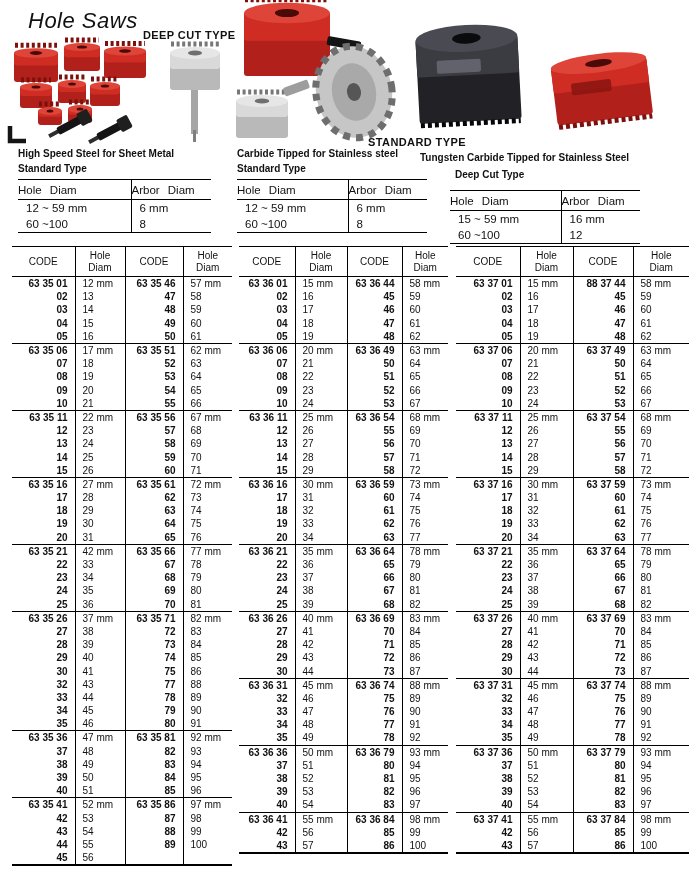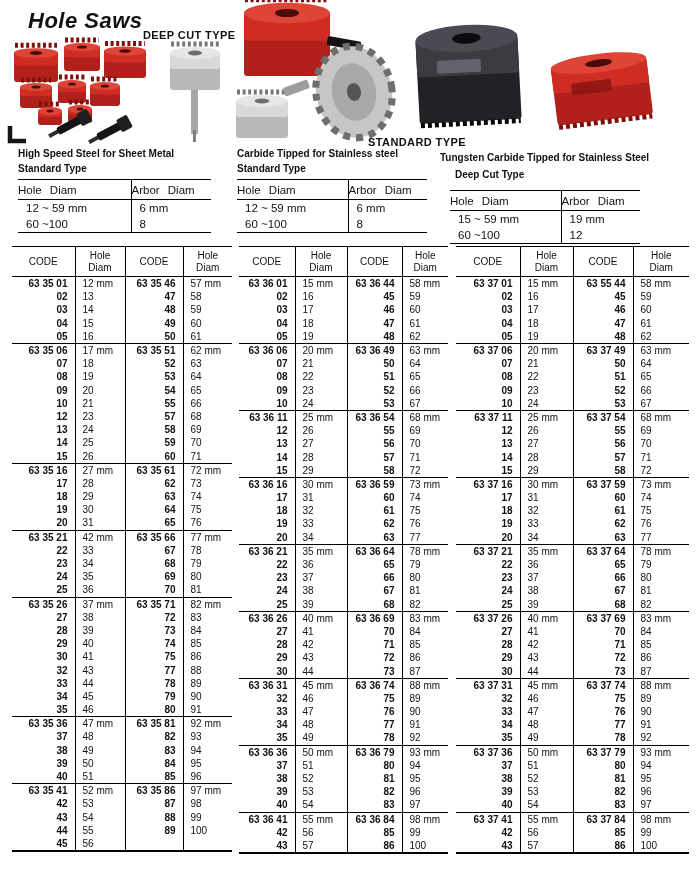--- a/index.html
+++ b/index.html
@@ -3,21 +3,21 @@
 <meta charset="utf-8">
 <style>
   html,body { margin:0; padding:0; background:#e8e8e8; }
   .page {
     position:relative; width:699px; height:887px; background:#ffffff;
     font-family:"Liberation Sans", sans-serif; color:#111; overflow:hidden;
     margin:0 auto;
   }
   .title {
     position:absolute; left:28px; top:8px;
-    font-size:22px; font-weight:bold; font-style:italic; letter-spacing:.5px;
+    font-size:22px; font-weight:normal; font-style:italic; letter-spacing:.5px;
   }
   .hero { position:absolute; left:0; top:0; }
   .plabel { position:absolute; font-size:11px; font-weight:bold; letter-spacing:.4px; }
   #deepcut-label { left:143px; top:29px; }
   #standard-label { left:368px; top:136px; }
   .sec-line { position:absolute; font-size:10px; font-weight:bold; white-space:nowrap; }
 
   table { border-collapse:collapse; table-layout:fixed; }
   .spec {
     position:absolute; font-size:11.5px;
@@ -182,21 +182,21 @@
       </g>
     </svg>
 
   <div class="plabel" id="deepcut-label">DEEP CUT TYPE</div>
   <div class="plabel" id="standard-label">STANDARD TYPE</div>
 
   <div class="sec-line" style="left:18px;top:148px">High Speed Steel for Sheet Metal</div>
   <div class="sec-line" style="left:18px;top:163px">Standard Type</div>
   <div class="sec-line" style="left:237px;top:148px">Carbide Tipped for Stainless steel</div>
   <div class="sec-line" style="left:237px;top:163px">Standard Type</div>
-  <div class="sec-line" style="left:440px;top:152px">Tungsten Carbide Tipped for Stainless Steel</div>
+  <div class="sec-line" style="left:420px;top:152px">Tungsten Carbide Tipped for Stainless Steel</div>
   <div class="sec-line" style="left:455px;top:169px">Deep Cut Type</div>
 
   <table class="spec" style="left:18px;top:179px;width:193px">
     <colgroup>
         <col style="width:113px">
         <col style="width:80px">
       </colgroup>
     <thead>
         <tr>
       <th>Hole Diam</th>
@@ -245,21 +245,21 @@
       </colgroup>
     <thead>
         <tr>
       <th>Hole Diam</th>
       <th>Arbor Diam</th>
     </tr>
       </thead>
     <tbody>
       <tr>
         <td>15 ~ 59 mm</td>
-        <td>19 mm</td>
+        <td>16 mm</td>
       </tr>
       <tr>
         <td>60 ~100</td>
         <td>12</td>
       </tr>
     </tbody>
   </table>
 
   <table class="main-sub" id="tableA">
       <colgroup>
@@ -329,20 +329,26 @@
           <td class="code">09</td>
           <td class="diam">20</td>
           <td class="code">54</td>
           <td class="diam">65</td>
         </tr>
         <tr>
           <td class="code">10</td>
           <td class="diam">21</td>
           <td class="code">55</td>
           <td class="diam">66</td>
+        </tr>
+        <tr class="gs">
+          <td class="code">63 35 11</td>
+          <td class="diam">22 mm</td>
+          <td class="code">63 35 56</td>
+          <td class="diam">67 mm</td>
         </tr>
         <tr>
           <td class="code">12</td>
           <td class="diam">23</td>
           <td class="code">57</td>
           <td class="diam">68</td>
         </tr>
         <tr>
           <td class="code">13</td>
           <td class="diam">24</td>
@@ -825,21 +831,21 @@
           <th>CODE</th>
           <th>Hole<br>Diam</th>
           <th>CODE</th>
           <th>Hole<br>Diam</th>
         </tr>
       </thead>
       <tbody>
         <tr class="gs">
           <td class="code">63 37 01</td>
           <td class="diam">15 mm</td>
-          <td class="code">63 55 44</td>
+          <td class="code">88 37 44</td>
           <td class="diam">58 mm</td>
         </tr>
         <tr>
           <td class="code">02</td>
           <td class="diam">16</td>
           <td class="code">45</td>
           <td class="diam">59</td>
         </tr>
         <tr>
           <td class="code">03</td>

